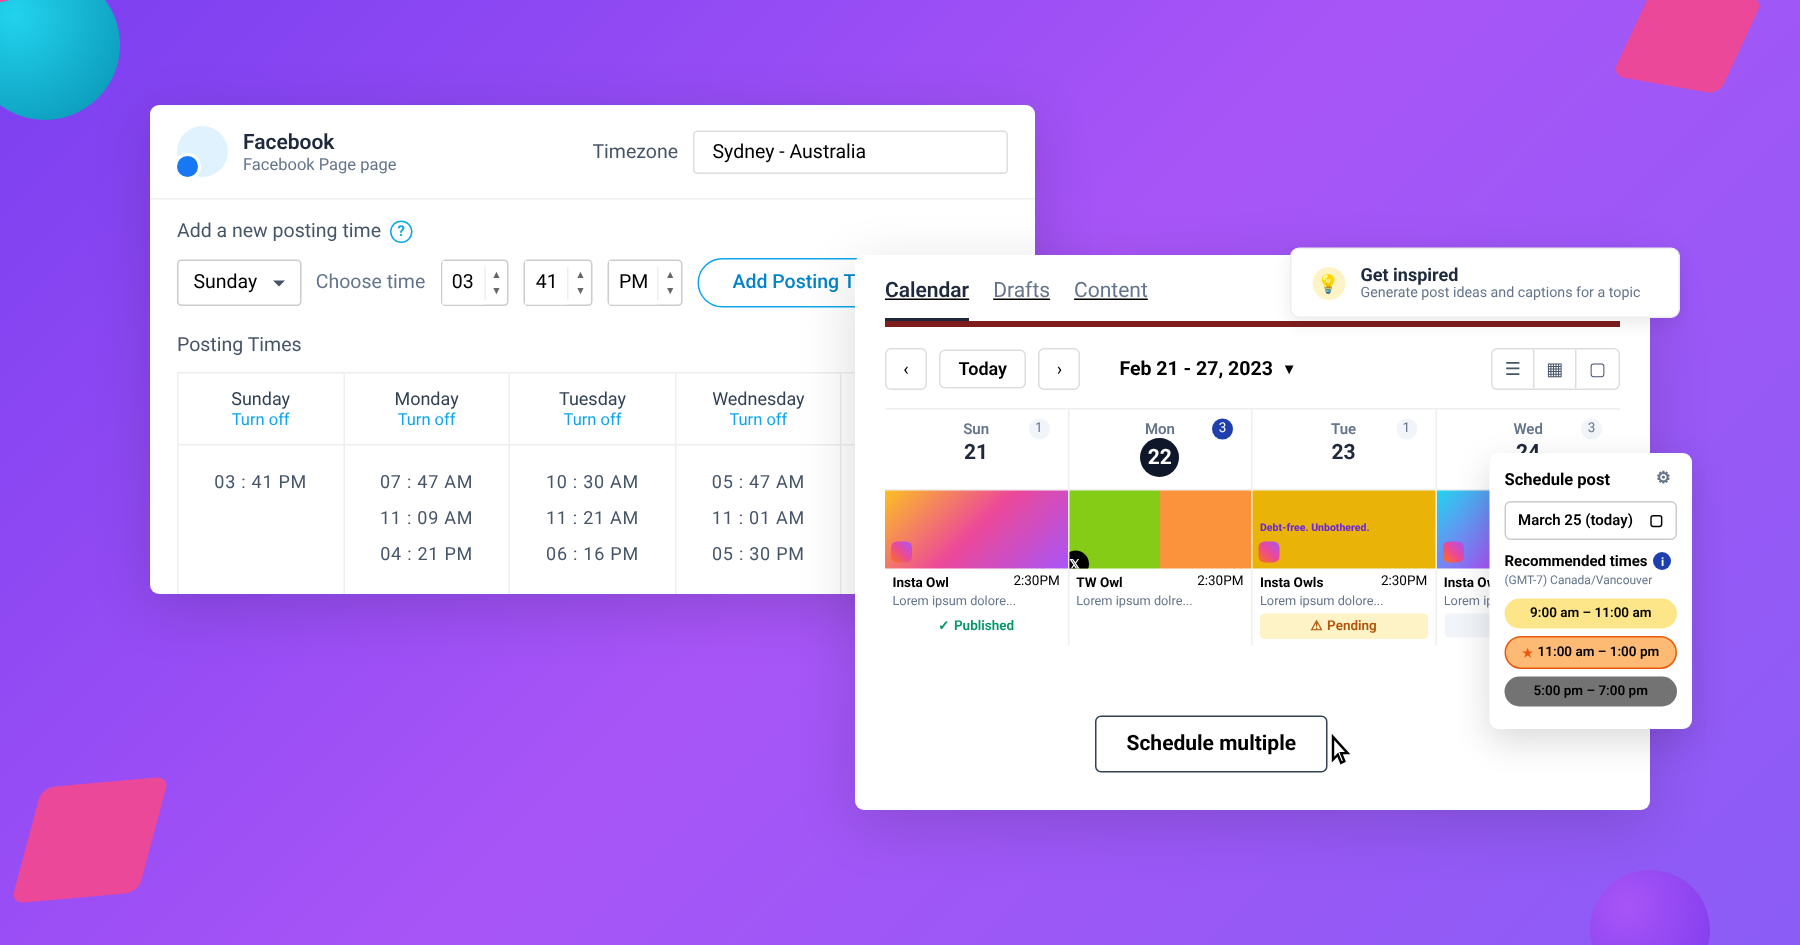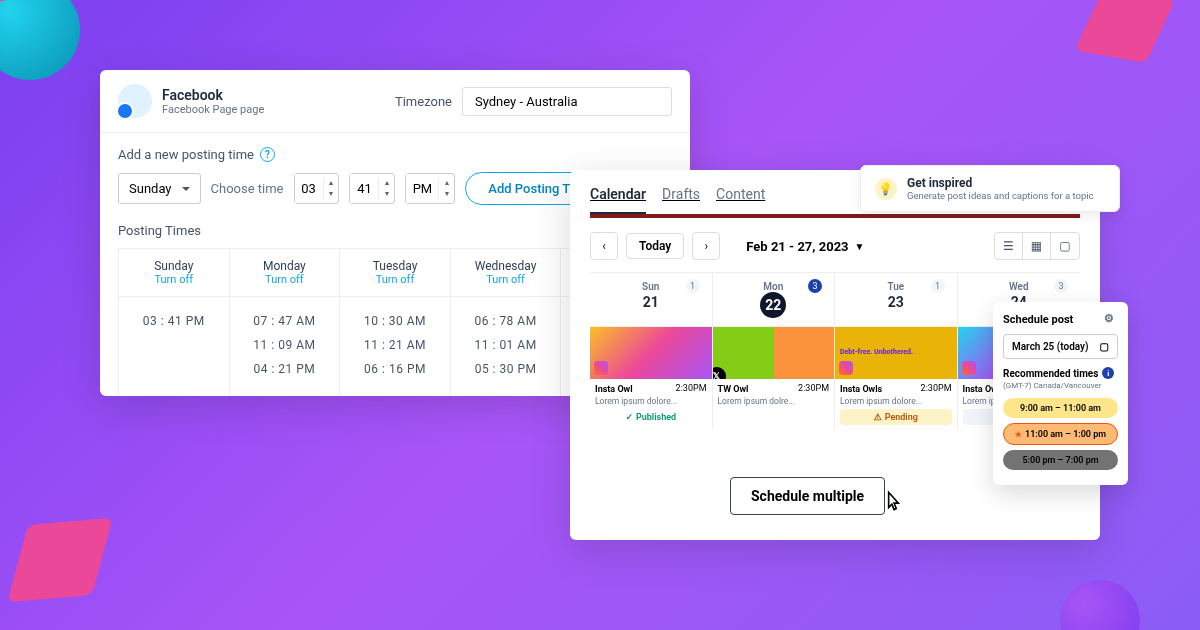--- a/index.html
+++ b/index.html
@@ -194,21 +194,21 @@
           <div class="pt-time">07 : 47  AM</div>
           <div class="pt-time">11 : 09  AM</div>
           <div class="pt-time">04 : 21  PM</div>
         </div>
       <div class="pt-cell">
           <div class="pt-time">10 : 30  AM</div>
           <div class="pt-time">11 : 21  AM</div>
           <div class="pt-time">06 : 16  PM</div>
         </div>
       <div class="pt-cell">
-          <div class="pt-time">06 : 78  AM</div>
+          <div class="pt-time">05 : 47  AM</div>
           <div class="pt-time">11 : 01  AM</div>
           <div class="pt-time">05 : 30  PM</div>
         </div>
       <div class="pt-cell">
           <div class="pt-time">08 : 58  AM</div>
           <div class="pt-time">11 : 21  AM</div>
           <div class="pt-time">04 : 50  PM</div>
         </div>
     </div>
   </div>

